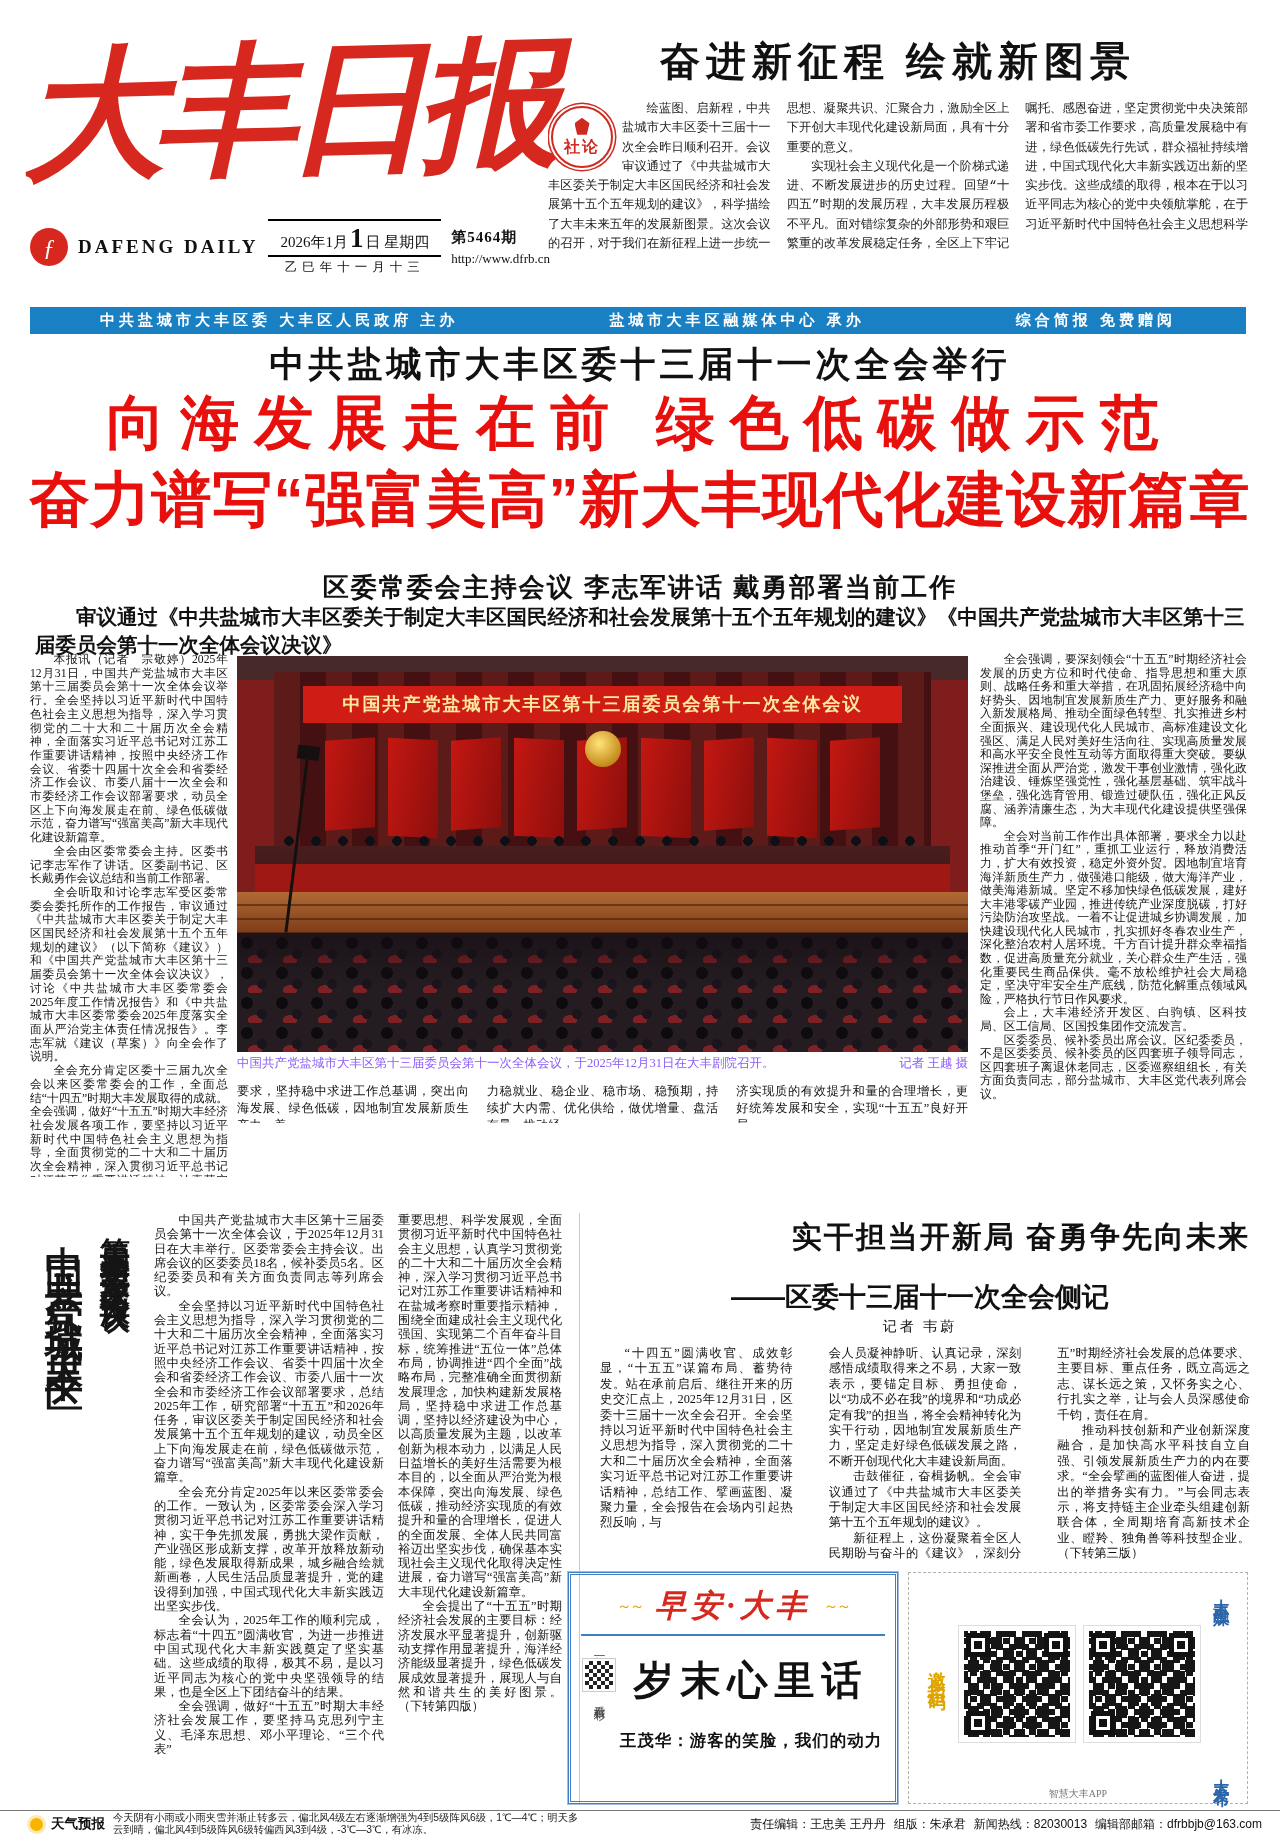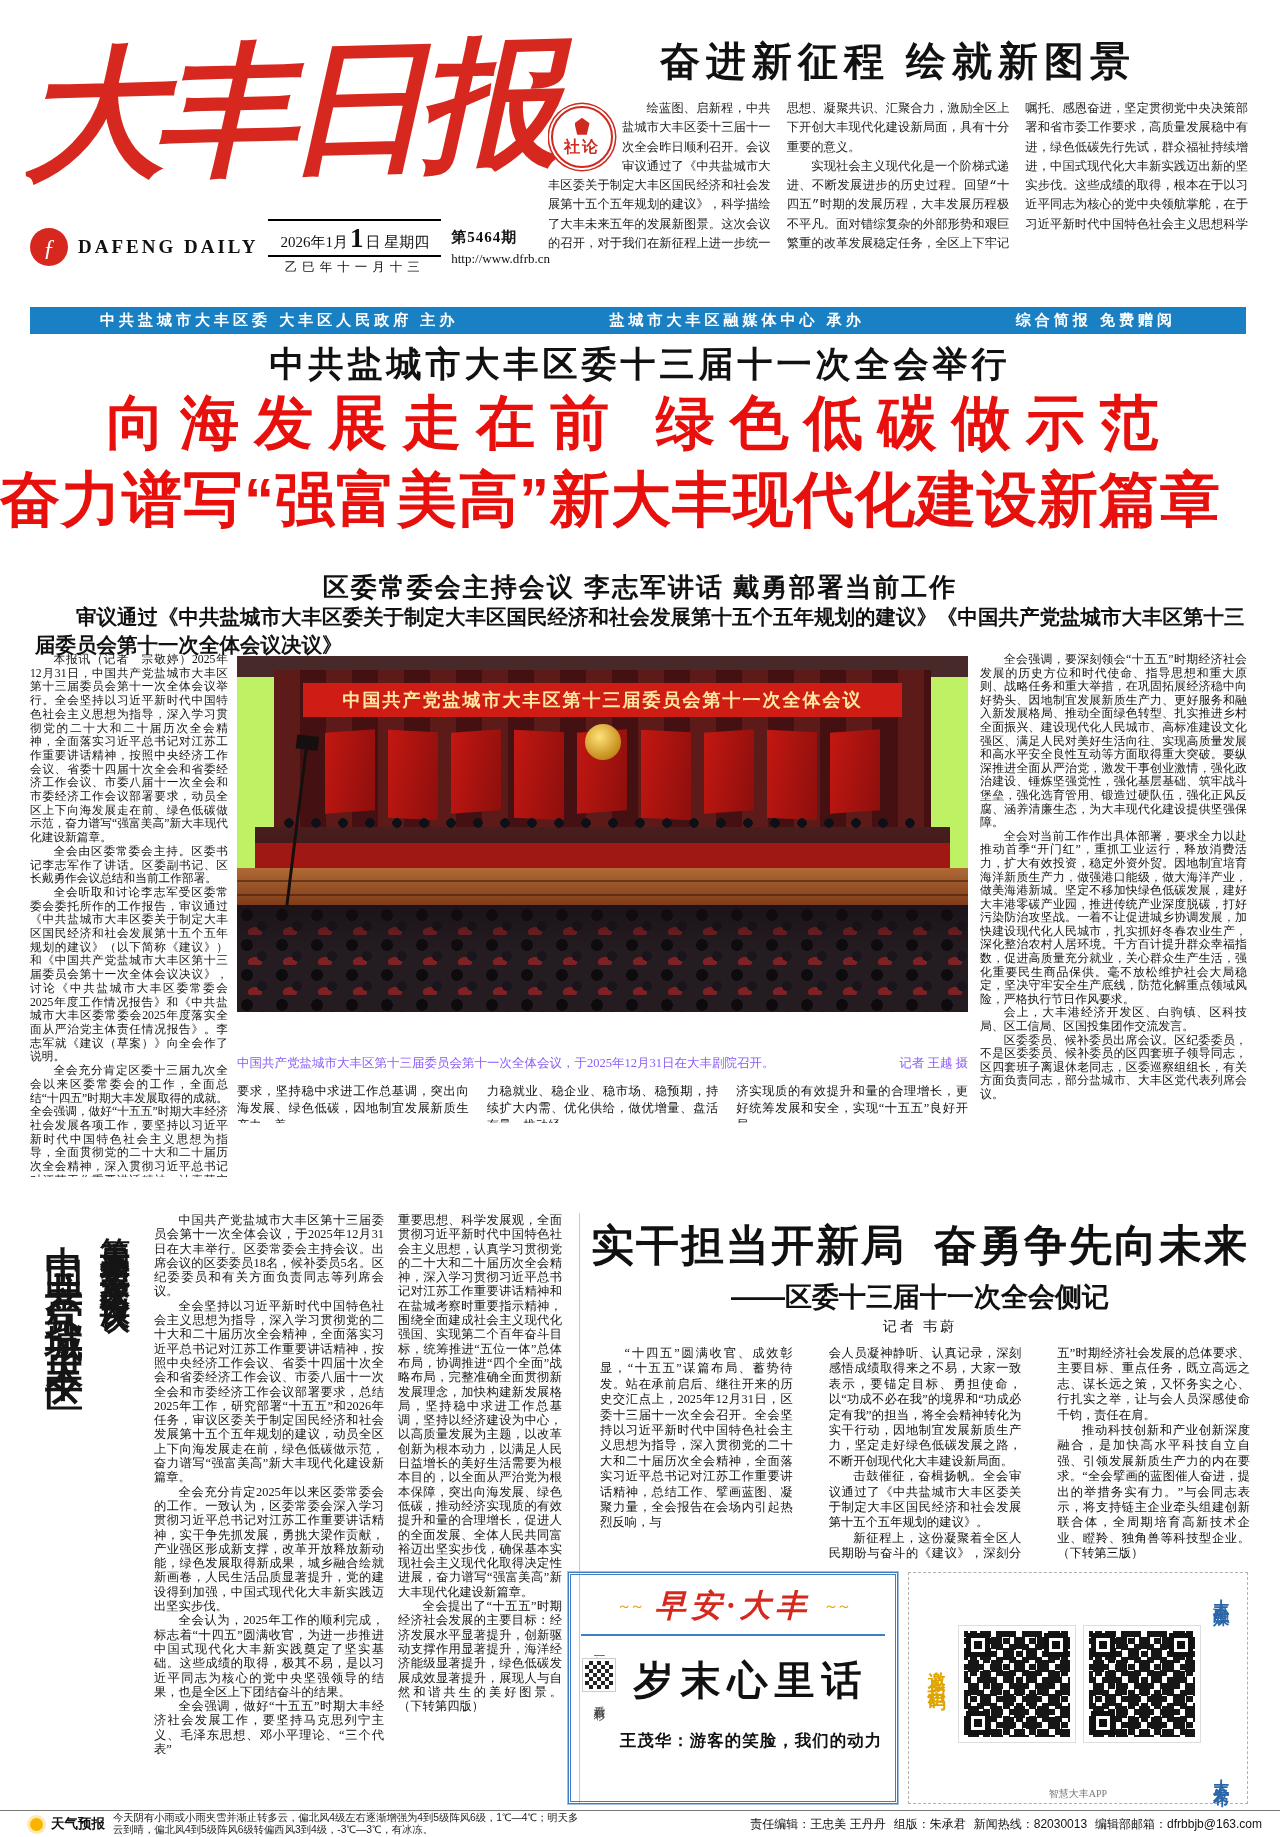--- a/index.html
+++ b/index.html
@@ -37,38 +37,38 @@
   
   .orgbar { left:30px; top:307px; width:1216px; height:27px; background:#1a80c4; color:#fff;
     display:flex; align-items:center; justify-content:space-between; padding:0 70px;
     font-size:15px; font-weight:bold; letter-spacing:4px; font-family:"Liberation Sans",sans-serif; }
 
   
   .kicker { left:0; top:341px; width:1280px; text-align:center; font-size:35px; font-weight:900; letter-spacing:4px;
     font-family:"Liberation Sans",sans-serif; }
   .h1red { left:0; top:384px; width:1280px; text-align:center; font-size:59px; font-weight:900; color:#e8100c;
     letter-spacing:15px; font-family:"Liberation Sans",sans-serif; white-space:nowrap; }
-  .h2red { left:0; top:460px; width:1280px; text-align:left; font-size:60px; font-weight:900; color:#e8100c;
+  .h2red { left:0; top:460px; width:1280px; text-align:center; font-size:60px; font-weight:900; color:#e8100c;
     letter-spacing:1px; font-family:"Liberation Sans",sans-serif; white-space:nowrap; }
   .deck1 { left:0; top:570px; width:1280px; text-align:center; font-size:26px; font-weight:bold; letter-spacing:2px;
     font-family:"Liberation Sans",sans-serif; }
   .deck2 { left:35px; top:603px; width:1212px; font-size:20.5px; font-weight:bold; line-height:28px; text-indent:2em;
     font-family:"Liberation Sans",sans-serif; }
 
   
   .newscol { text-align:justify; overflow:hidden; color:#141414; }
   .newscol p { text-indent:2em; }
   .colL { left:30px; top:653px; width:198px; height:524px; font-size:11.7px; line-height:13.7px; }
   .colR { left:980px; top:653px; width:267px; height:510px; font-size:11.9px; line-height:13.6px; }
   .caption-row { left:237px; top:1055px; width:731px; display:flex; justify-content:space-between; font-size:12.5px; color:#8b5cf6; }
   .underrow { left:237px; top:1083px; width:731px; display:flex; gap:18px; }
   .ucol { flex:1; font-size:12.3px; line-height:17px; height:40px; text-align:justify; overflow:hidden; }
 
   
-  .photo { left:237px; top:656px; width:731px; height:356px; overflow:hidden; background:#bef264; }
+  .photo { left:237px; top:656px; width:731px; height:396px; overflow:hidden; background:#7f1d1d; }
   .ph-ceil { position:absolute; left:0; top:0; width:100%; height:6%; background:#47292a; }
   .ph-curtain { position:absolute; left:5%; top:4%; width:90%; height:45%;
     background:repeating-linear-gradient(90deg,#5c1a18 0 26px,#451011 26px 52px); }
   .ph-banner { position:absolute; left:9%; top:7.5%; width:82%; height:9.5%; background:#cf1d15;
     color:#ffe9a0; display:flex; align-items:center; justify-content:center;
     font-size:18px; font-weight:bold; letter-spacing:2px; font-family:"Liberation Sans",sans-serif; white-space:nowrap; }
   .ph-emblem { position:absolute; left:50%; top:19%; width:36px; height:36px; margin-left:-18px; border-radius:50%;
     background:radial-gradient(circle at 40% 35%, #ffe37a, #d9a root 60%, #b07614); background:radial-gradient(circle at 40% 35%, #ffe37a, #c99221 65%, #a06a10); }
   .ph-flags { position:absolute; left:12%; top:21%; width:76%; height:27%; display:flex; justify-content:space-between; align-items:flex-start; }
   .flag { width:9%; height:92%; background:linear-gradient(100deg,#c41712,#8c0f0c); }
@@ -94,22 +94,22 @@
 
   
   .vt { position:absolute; writing-mode:vertical-rl; text-orientation:upright; font-family:"Liberation Sans",sans-serif; font-weight:900; color:#151515; }
   .vt1 { left:38px; top:1216px; height:584px; font-size:38px; letter-spacing:13px; }
   .vt2 { left:94px; top:1214px; height:588px; font-size:30px; letter-spacing:4px; }
   .res-col1 { left:154px; top:1213px; width:230px; height:592px; font-size:12.3px; line-height:14.3px; }
   .res-col2 { left:398px; top:1213px; width:164px; height:592px; font-size:12.3px; line-height:14.3px; }
   .vdiv { left:579px; top:1213px; width:1px; height:591px; background:#c8c8c8; }
 
   
-  .side-title { left:590px; top:1217px; width:660px; text-align:center; font-size:43px; font-weight:900; letter-spacing:2px;
-    font-family:Liberation Mono, monospace; }
+  .side-title { left:590px; top:1217px; width:660px; text-align:right; font-size:30px; font-weight:900; letter-spacing:2px;
+    font-family:Liberation Sans, sans-serif; }
   .side-sub { left:590px; top:1279px; width:660px; text-align:center; font-size:27px; font-weight:bold;
     font-family:"Liberation Sans",sans-serif; }
   .side-by { left:590px; top:1318px; width:660px; text-align:center; font-size:14px; letter-spacing:3px; }
   .side-cols { left:600px; top:1346px; width:650px; height:216px; display:flex; gap:36px; }
   .scol { flex:1; font-size:12.3px; line-height:15.4px; text-align:justify; overflow:hidden; }
   .scol p { text-indent:2em; }
   .scol p.noind { text-indent:0; }
 
   
   .morning { left:568px; top:1572px; width:330px; height:232px; border:3px double #3f7ec2; outline:1px solid #9fc0e0; padding:6px 10px; }

